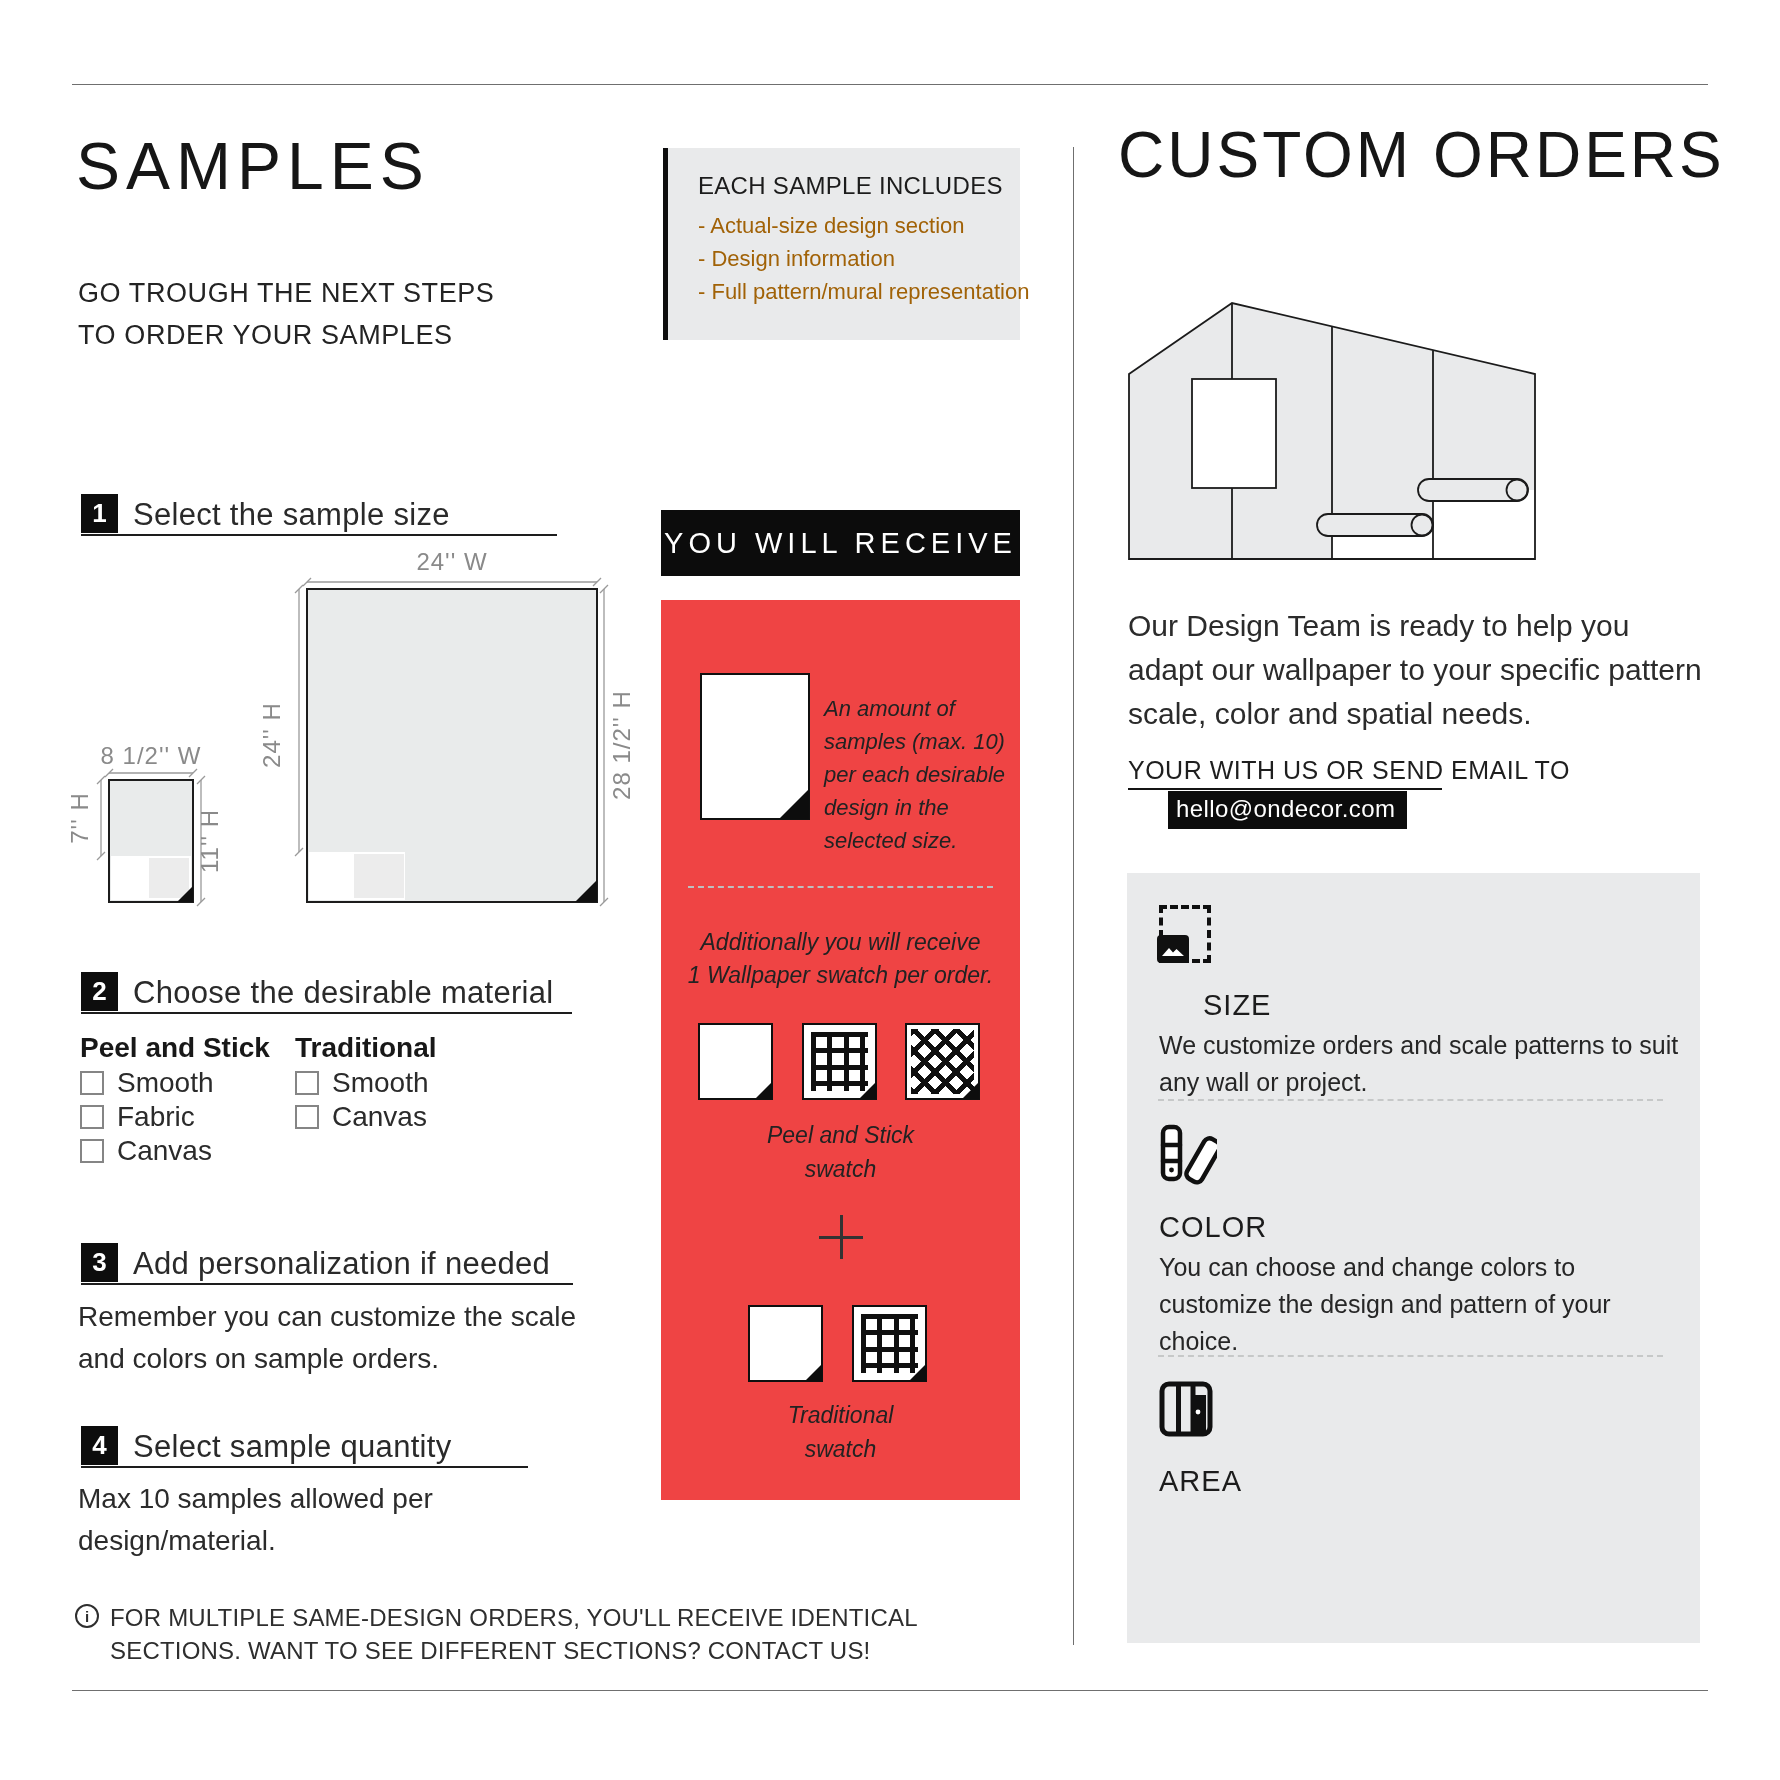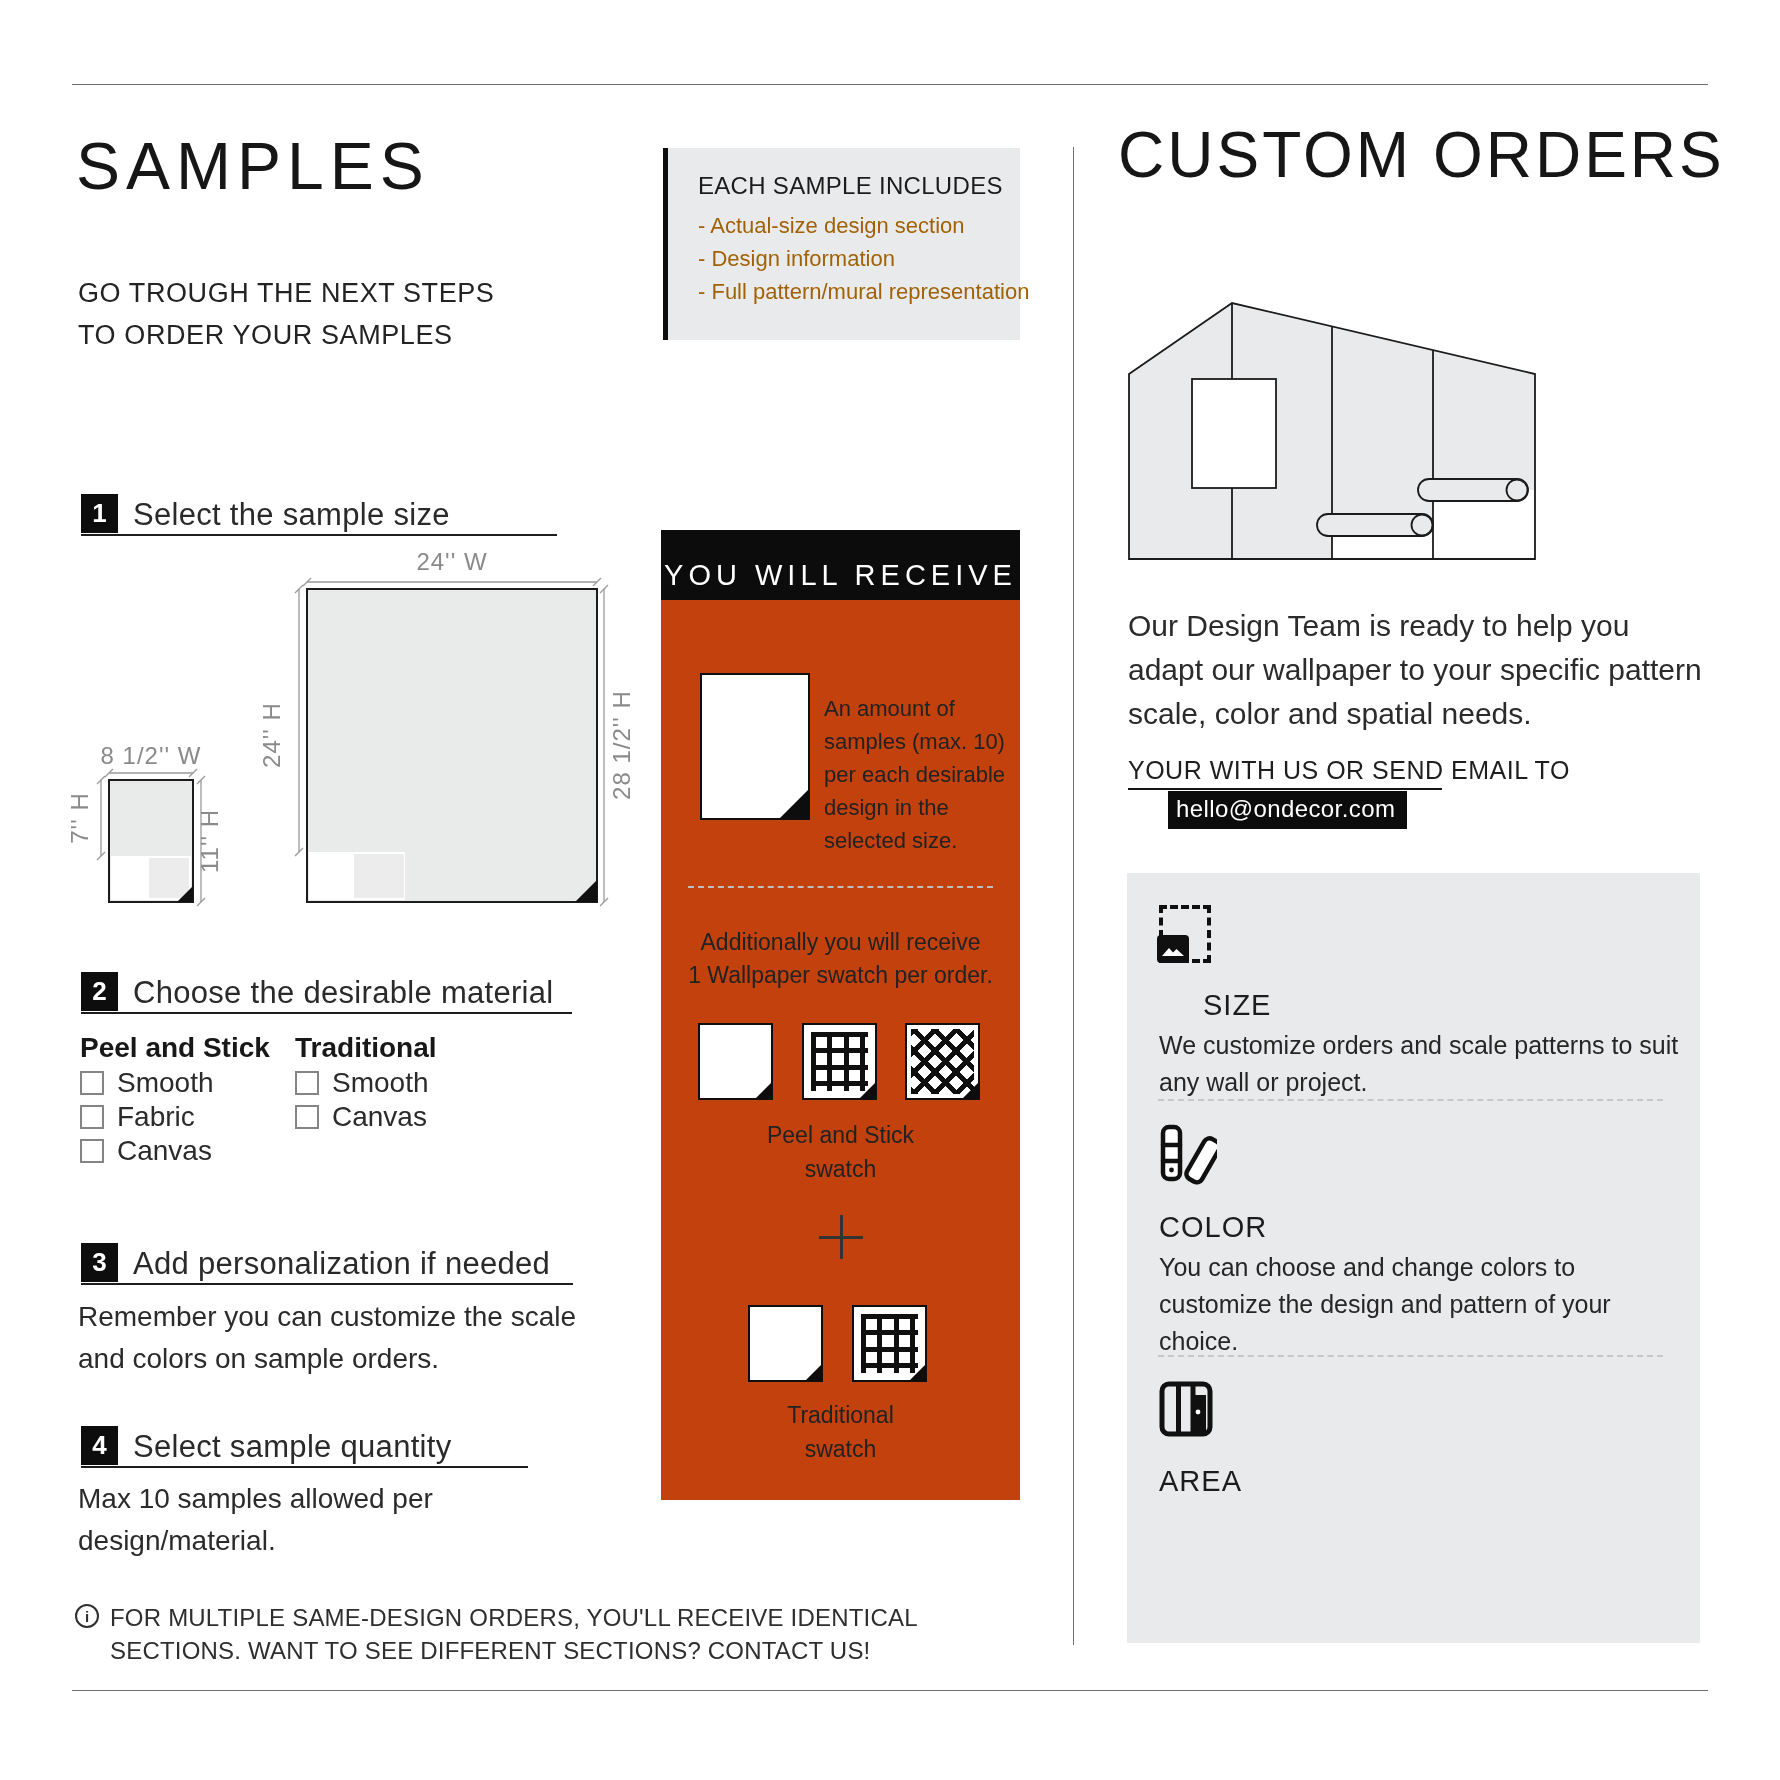--- a/index.html
+++ b/index.html
@@ -51,23 +51,23 @@
   .mat-title{position:absolute;font-size:28px;font-weight:bold;color:#181818;}
   .mt-peel{left:80px;top:1032px;}
   .mt-trad{left:295px;top:1032px;}
   .opt-row{position:absolute;display:flex;align-items:center;height:30px;}
   .checkbox{width:20px;height:20px;border:2px solid #858585;background:#fff;margin-right:13px;flex:none;}
   .opt-label{font-size:28px;color:#2b2b2b;}
   .or1{left:80px;top:1068px;} .or2{left:80px;top:1102px;} .or3{left:80px;top:1136px;}
   .or4{left:295px;top:1068px;} .or5{left:295px;top:1102px;}
 
   
-  .receive-banner{position:absolute;left:661px;top:530px;width:359px;height:90px;background:#0c0c0c;
+  .receive-banner{position:absolute;left:661px;top:510px;width:359px;height:66px;background:#0c0c0c;
     color:#fff;display:flex;align-items:center;justify-content:center;font-size:29px;letter-spacing:5px;}
-  .receive-panel{position:absolute;left:661px;top:600px;width:359px;height:900px;background:#c2410c;}
+  .receive-panel{position:absolute;left:661px;top:600px;width:359px;height:900px;background:#ef4444;font-style:italic;}
   .page-icon{position:absolute;left:39px;top:73px;width:110px;height:147px;background:#fff;
     border:2px solid #101010;box-sizing:border-box;}
   .fold{position:absolute;right:-1px;bottom:-1px;width:0;height:0;border-style:solid;}
   .fold-lg{border-width:0 0 30px 30px;border-color:transparent transparent #0d0d0d transparent;}
   .fold-sm{border-width:0 0 17px 17px;border-color:transparent transparent #0d0d0d transparent;}
   .amount-text{position:absolute;left:163px;top:92px;width:185px;font-size:22px;line-height:33px;color:#222;}
   .mid-dashed{position:absolute;left:27px;top:286px;width:305px;border-top:2px dashed #bdbfbf;}
   .additional-text{position:absolute;left:0;top:326px;width:359px;text-align:center;font-size:23px;
     line-height:33px;color:#222;}
   .additional-text span{display:block;}

